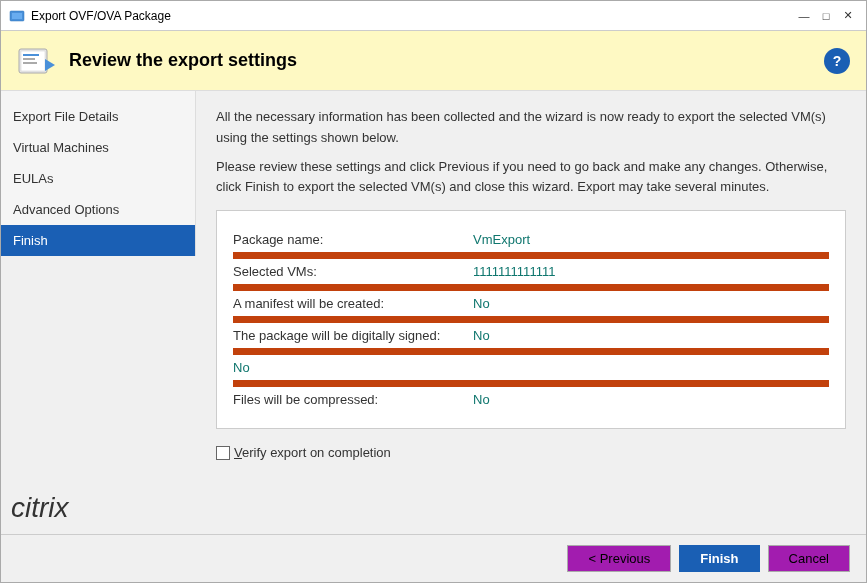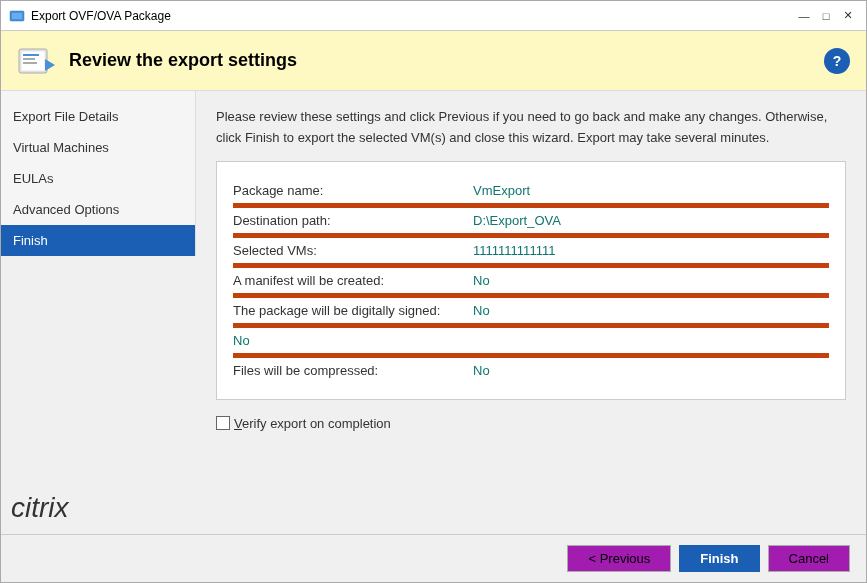--- a/index.html
+++ b/index.html
@@ -149,21 +149,21 @@
     .settings-box {
       background: #fff;
       border: 1px solid #ccc;
       padding: 16px;
       margin-bottom: 16px;
     }
     .settings-row {
       display: flex;
       align-items: flex-start;
       padding: 5px 0;
-      border-bottom: 5px solid #c2410c;
+      border-bottom: 7px solid #c2410c;
       font-size: 13px;
     }
     .settings-row:last-child {
       border-bottom: none;
     }
     .settings-label {
       width: 240px;
       color: #333;
       flex-shrink: 0;
     }
@@ -276,32 +276,29 @@
           <span>Finish</span>
         </div>
       </div>
       <div style="position: absolute; bottom: 10px; left: 10px;">
         <span style="font-size: 28px; font-style: italic; color: #333; font-weight: 300;">citrix</span>
       </div>
     </div>
 
     <div class="main-content">
       <div class="intro-text">
+        <p>All the necessary information has been collected and the wizard is now ready to export the selected VM(s) using the settings shown below.</p>
         <p>Please review these settings and click Previous if you need to go back and make any changes. Otherwise, click Finish to export the selected VM(s) and close this wizard. Export may take several minutes.</p>
       </div>
 
       <div class="settings-box">
 
       <div class="settings-row">
       <span class="settings-label">Package name:</span>
       <span class="settings-value">VmExport</span>
-    </div>
-          <div class="settings-row">
-      <span class="settings-label">Destination path:</span>
-      <span class="settings-value">D:\Export_OVA</span>
     </div>
           <div class="settings-row">
       <span class="settings-label">Selected VMs:</span>
       <span class="settings-value">1111111111111</span>
     </div>
           <div class="settings-row">
       <span class="settings-label">A manifest will be created:</span>
       <span class="settings-value">No</span>
     </div>
           <div class="settings-row">

